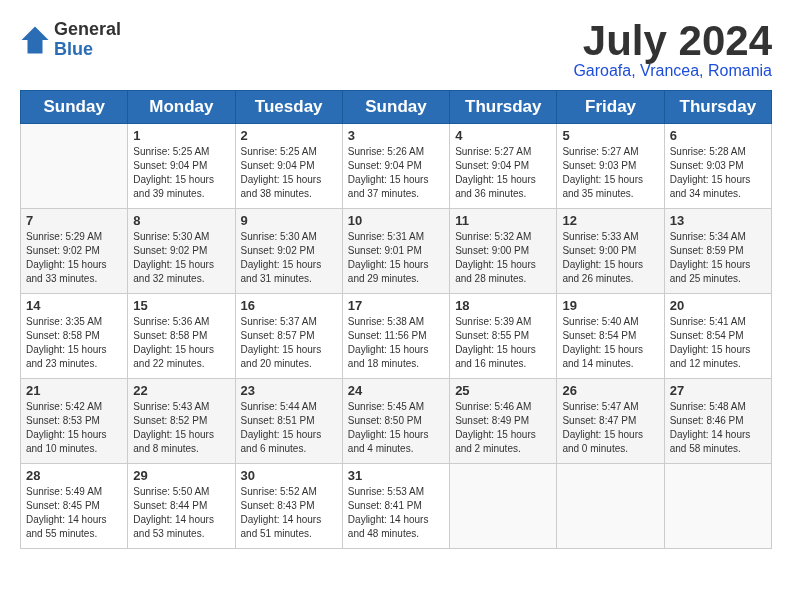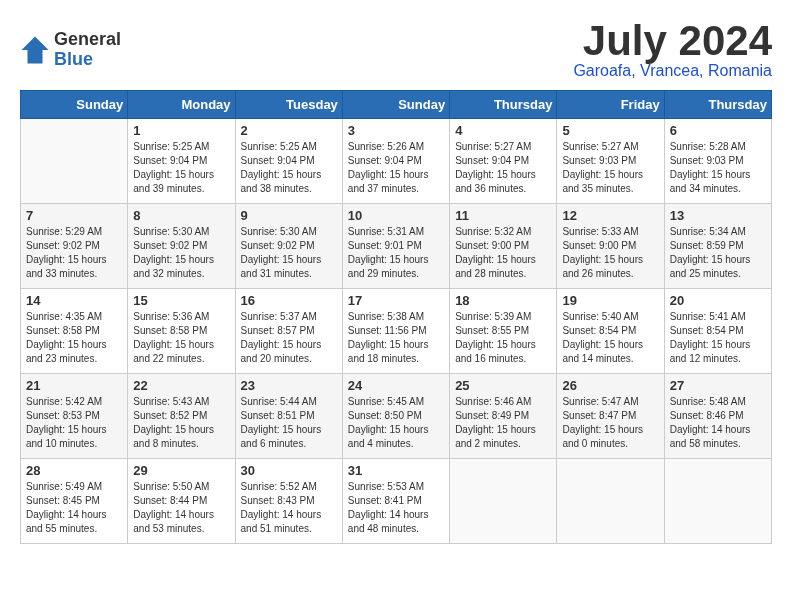--- a/index.html
+++ b/index.html
@@ -6,21 +6,21 @@
     body {
       font-family: Arial, sans-serif;
       background: #fff;
       width: 792px;
       min-height: 612px;
       padding: 20px;
     }
     .header {
       display: flex;
       justify-content: space-between;
-      align-items: center;
+      align-items: flex-start;
       margin-bottom: 10px;
     }
     .logo {
       display: flex;
       align-items: center;
       gap: 4px;
     }
     .logo-text {
       display: flex;
       flex-direction: column;
@@ -54,24 +54,24 @@
       color: #1d4ed8;
     }
     table {
       width: 100%;
       border-collapse: collapse;
       table-layout: fixed;
     }
     thead tr th {
       background-color: #2a6db5;
       color: white;
-      font-size: 13px;
+      font-size: 17px;
       font-weight: bold;
       padding: 6px 4px;
-      text-align: right;
+      text-align: center;
       border: 1px solid #1a5a9a;
     }
     tbody tr td {
       border: 1px solid #ccc;
       vertical-align: top;
       padding: 4px 5px;
       font-size: 10.5px;
       color: #333;
       background: #fff;
       min-height: 80px;
@@ -220,21 +220,21 @@
           <span class="day-number">13</span>
           <div class="day-info" style="white-space: pre-line;">Sunrise: 5:34 AM
 Sunset: 8:59 PM
 Daylight: 15 hours
 and 25 minutes.</div>
         </td>
       </tr>
       <tr>
         <td>
           <span class="day-number">14</span>
-          <div class="day-info" style="white-space: pre-line;">Sunrise: 4:35 AM
+          <div class="day-info" style="white-space: pre-line;">Sunrise: 3:35 AM
 Sunset: 8:58 PM
 Daylight: 15 hours
 and 23 minutes.</div>
         </td>
         <td>
           <span class="day-number">15</span>
           <div class="day-info" style="white-space: pre-line;">Sunrise: 5:36 AM
 Sunset: 8:58 PM
 Daylight: 15 hours
 and 22 minutes.</div>

